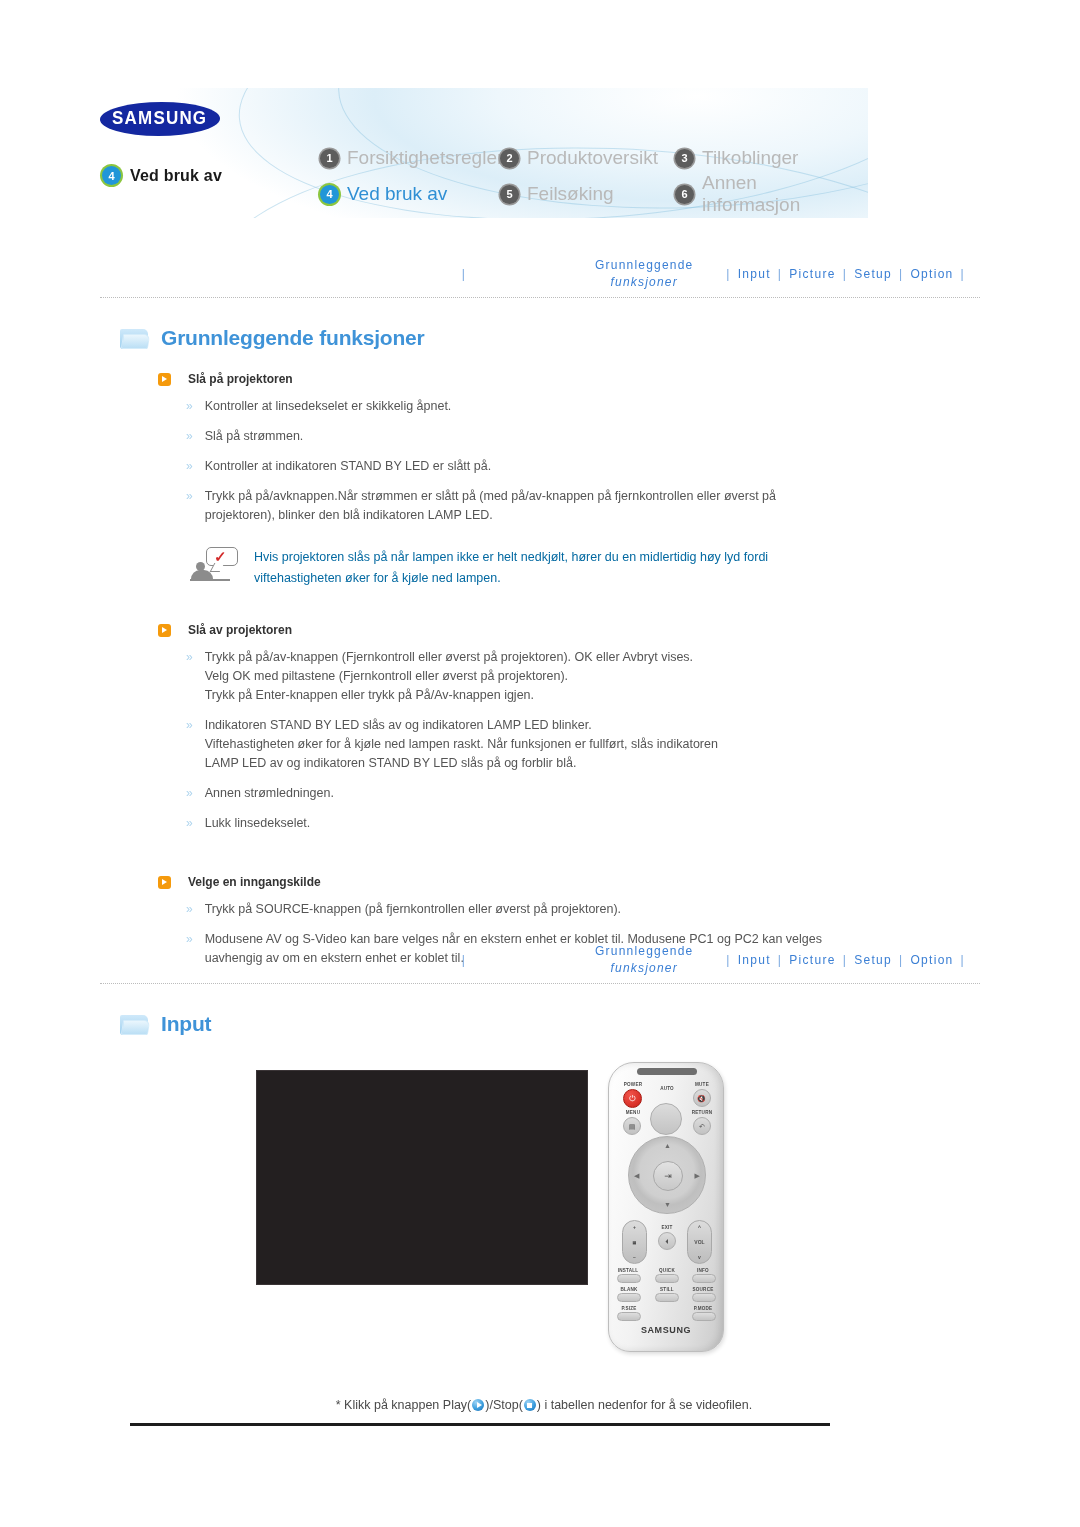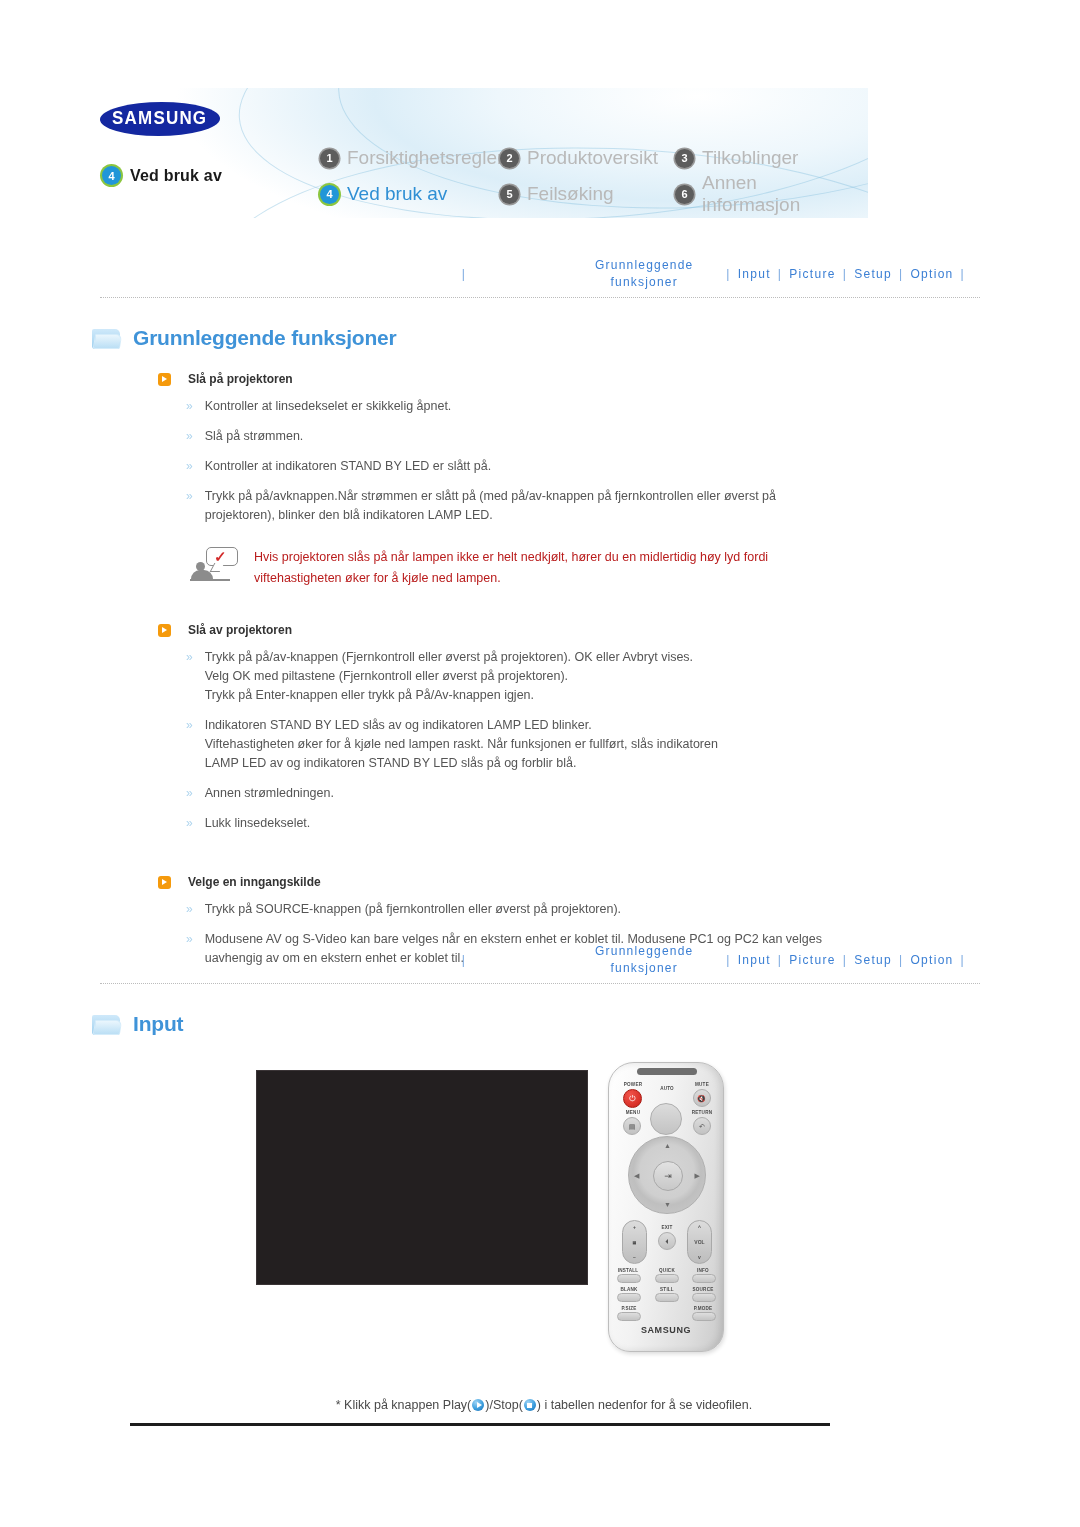--- a/index.html
+++ b/index.html
@@ -81,26 +81,26 @@
   .nav-inner{
     position:absolute; right:8px; top:0; height:44px;
     display:flex; align-items:center; justify-content:flex-end;
     gap:0; font-size:12px; color:#3b7fd4; letter-spacing:1.3px;
   }
   .nav-sep{ color:#7aa8e0; padding:0 7px; }
   .nav-main{
     width:150px; text-align:center; line-height:17px;
     letter-spacing:1.2px; color:#3b7fd4;
   }
-  .nav-main .l2{ display:block; }
+  .nav-main .l2{ display:block;font-style:italic; }
   .nav-link{ color:#3b7fd4; white-space:nowrap; }
   .nav-pad{ width:96px; }
 
   
-  .fhead{ display:flex; align-items:center; gap:11px; margin:28px 0 0 92px; }
+  .fhead{ display:flex; align-items:center; gap:11px; margin:28px 0 0 120px; }
   .folder{
     width:30px; height:23px; position:relative; flex:none;
   }
   .folder .back{
     position:absolute; left:0; top:2px; width:28px; height:20px;
     background:linear-gradient(180deg,#cfe9fa,#9fd0ef);
     border-radius:2px 5px 3px 3px;
   }
   .folder .front{
     position:absolute; left:2px; top:7px; width:27px; height:15px;
@@ -154,21 +154,21 @@
     position:absolute; left:6px; top:15px; width:9px; height:9px;
     background:#8c8c8c; border-radius:50%;
   }
   .note-icon .torso{
     position:absolute; left:1px; top:23px; width:22px; height:9px;
     background:#8c8c8c; border-radius:9px 9px 0 0;
   }
   .note-icon .base{
     position:absolute; left:0px; top:32px; width:40px; height:2px; background:#8c8c8c;
   }
-  .note-text{ font-size:12.5px; line-height:21px; color:#b91c1c; flex:1; }
+  .note-text{ font-size:12.5px; line-height:21px; color:#0369a1; flex:1; }
 
   
   .media{ position:relative; margin-top:26px; height:300px; }
   .video-box{
     position:absolute; left:256px; top:8px; width:332px; height:215px;
     background:#231f20; border:1px solid #3a3436;
   }
 
   
   .remote{

